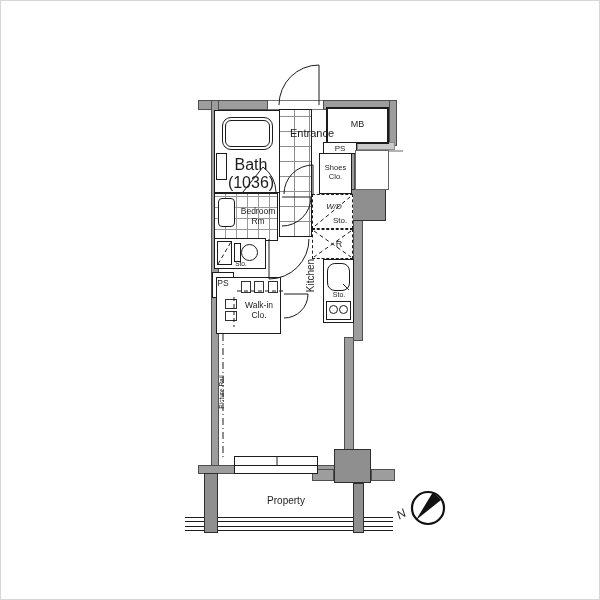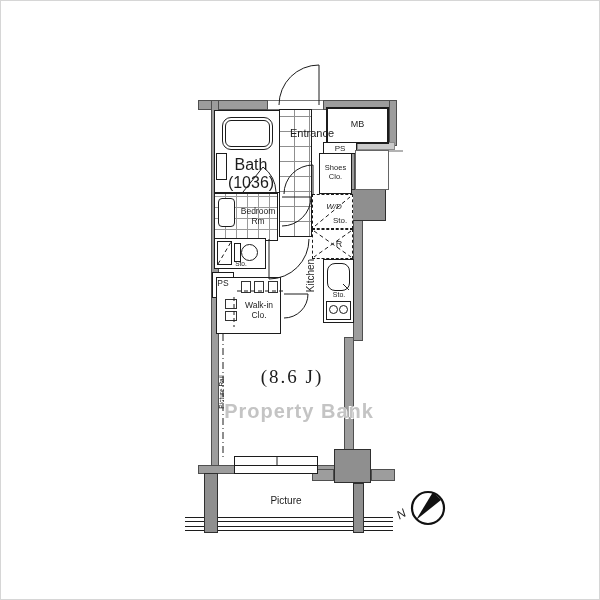--- a/index.html
+++ b/index.html
@@ -154,25 +154,23 @@
   <div class="lbl" style="left:330px;top:238px;width:16px;font-size:9px;"><span>R</span></div>
   <div class="lbl vert" style="left:270px;top:268px;width:80px;height:13px;font-size:10px;"><span>Kitchen</span></div>
   <div class="lbl" style="left:328px;top:290px;width:20px;font-size:7px;"><span>Sto.</span></div>
   <div class="lbl" style="left:211px;top:278px;width:22px;font-size:8.5px;"><span>PS</span></div>
   <div class="lbl" style="left:228px;top:300px;width:60px;font-size:8.5px;">
     <div>Walk-in</div>
     <div>Clo.</div>
   </div>
   <div class="lbl vert" style="left:182px;top:386px;width:80px;height:10px;font-size:6.5px;"><span>Picture Rail</span></div>
   <div class="lbl serif" style="left:215px;top:365px;width:152px;font-size:21px;">
-    <div style="font-size:19px;letter-spacing:2px;">(8.6 J)</div>
   </div>
-  <div class="lbl" style="left:245px;top:494px;width:80px;font-size:10px;"><span>Picture</span></div>
+  <div class="lbl" style="left:245px;top:494px;width:80px;font-size:10px;"><span>Property</span></div>
 
-  <div id="watermark" style="left:220px;top:399px;width:156px;font-size:20px;"><span>Property Bank</span></div>
 
   <svg id="compass" style="left:403px;top:484px;" width="48" height="48" viewBox="0 0 48 48">
     <circle cx="24" cy="23" r="16" fill="#fff" stroke="#111" stroke-width="2.2"></circle>
     <polygon points="12,35 29,7 37,15" fill="#111"></polygon>
   </svg>
   <div id="north-label" style="left:396px;top:506px;"><span>N</span></div>
 
 </div>
 
 </body></html>

